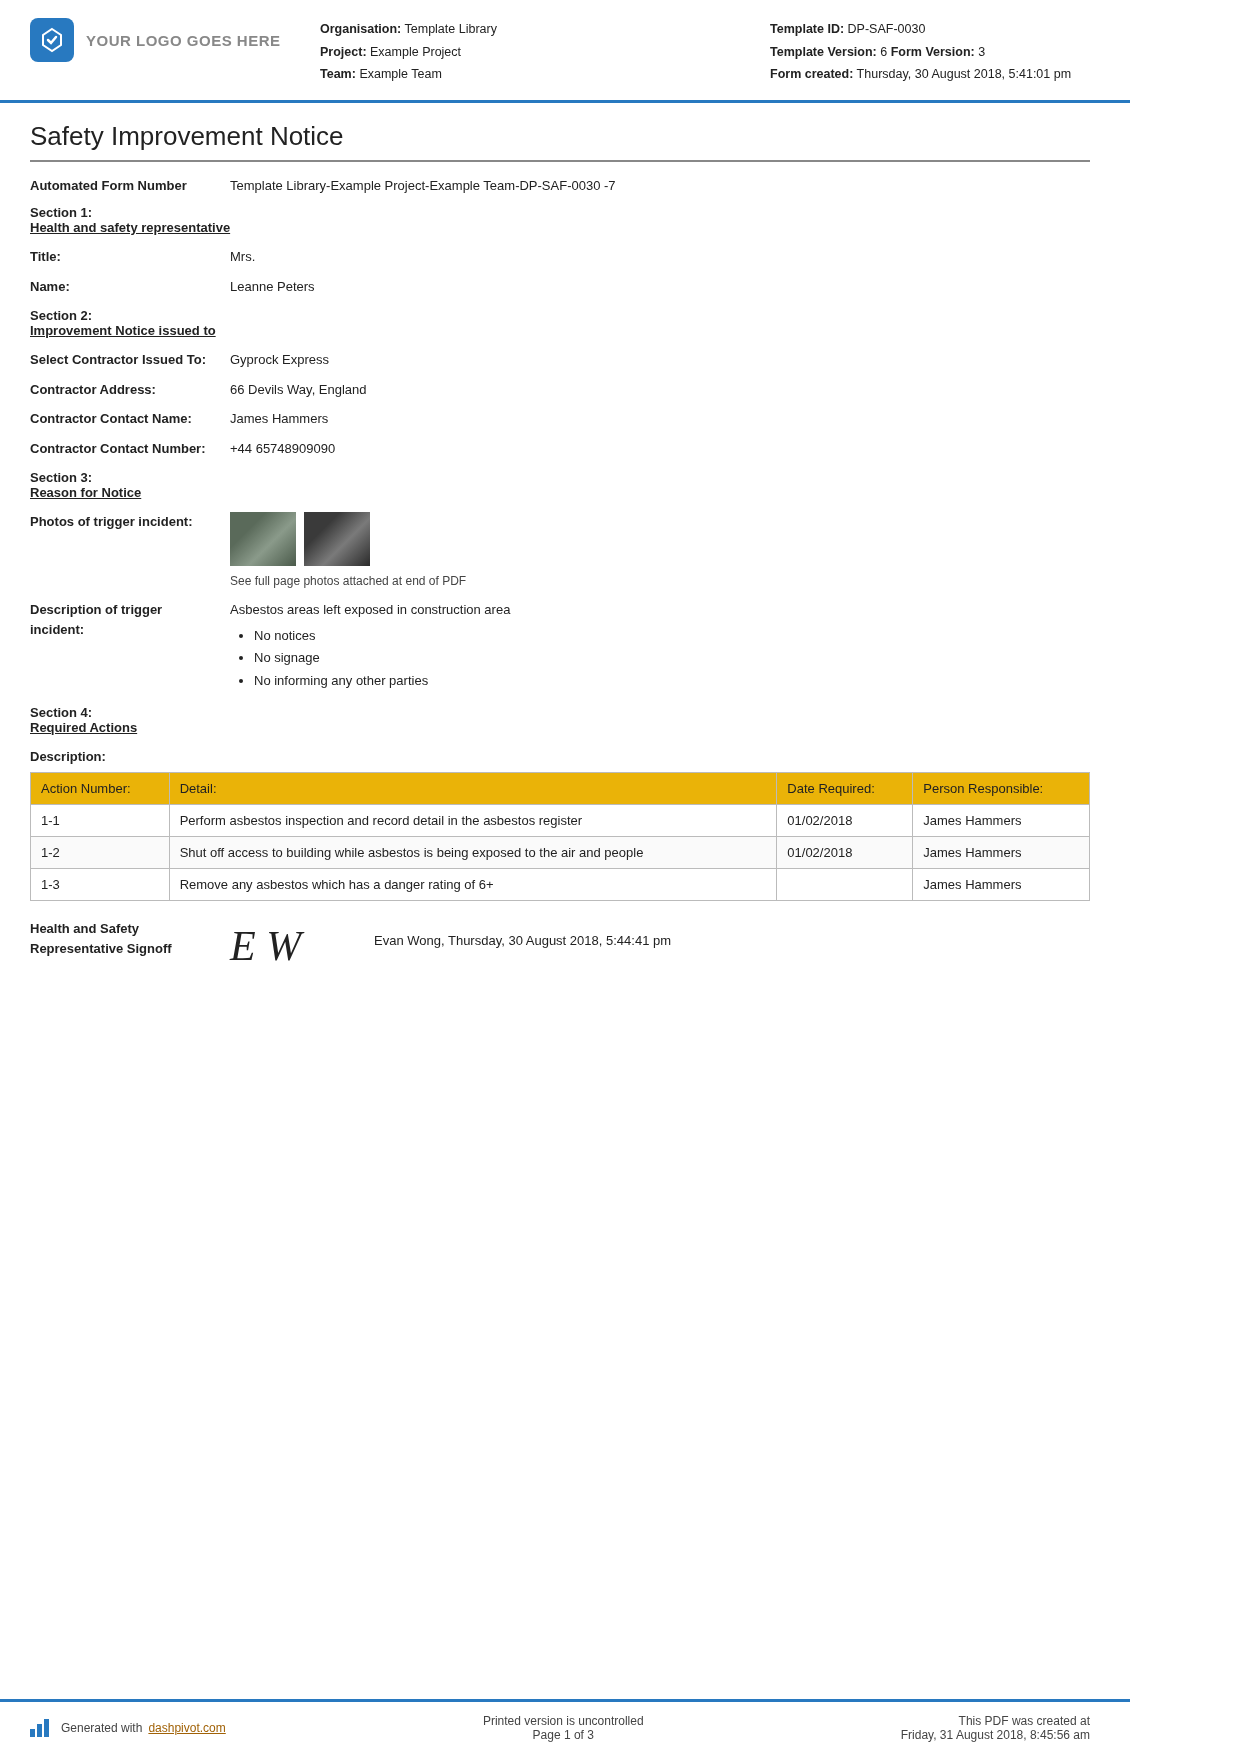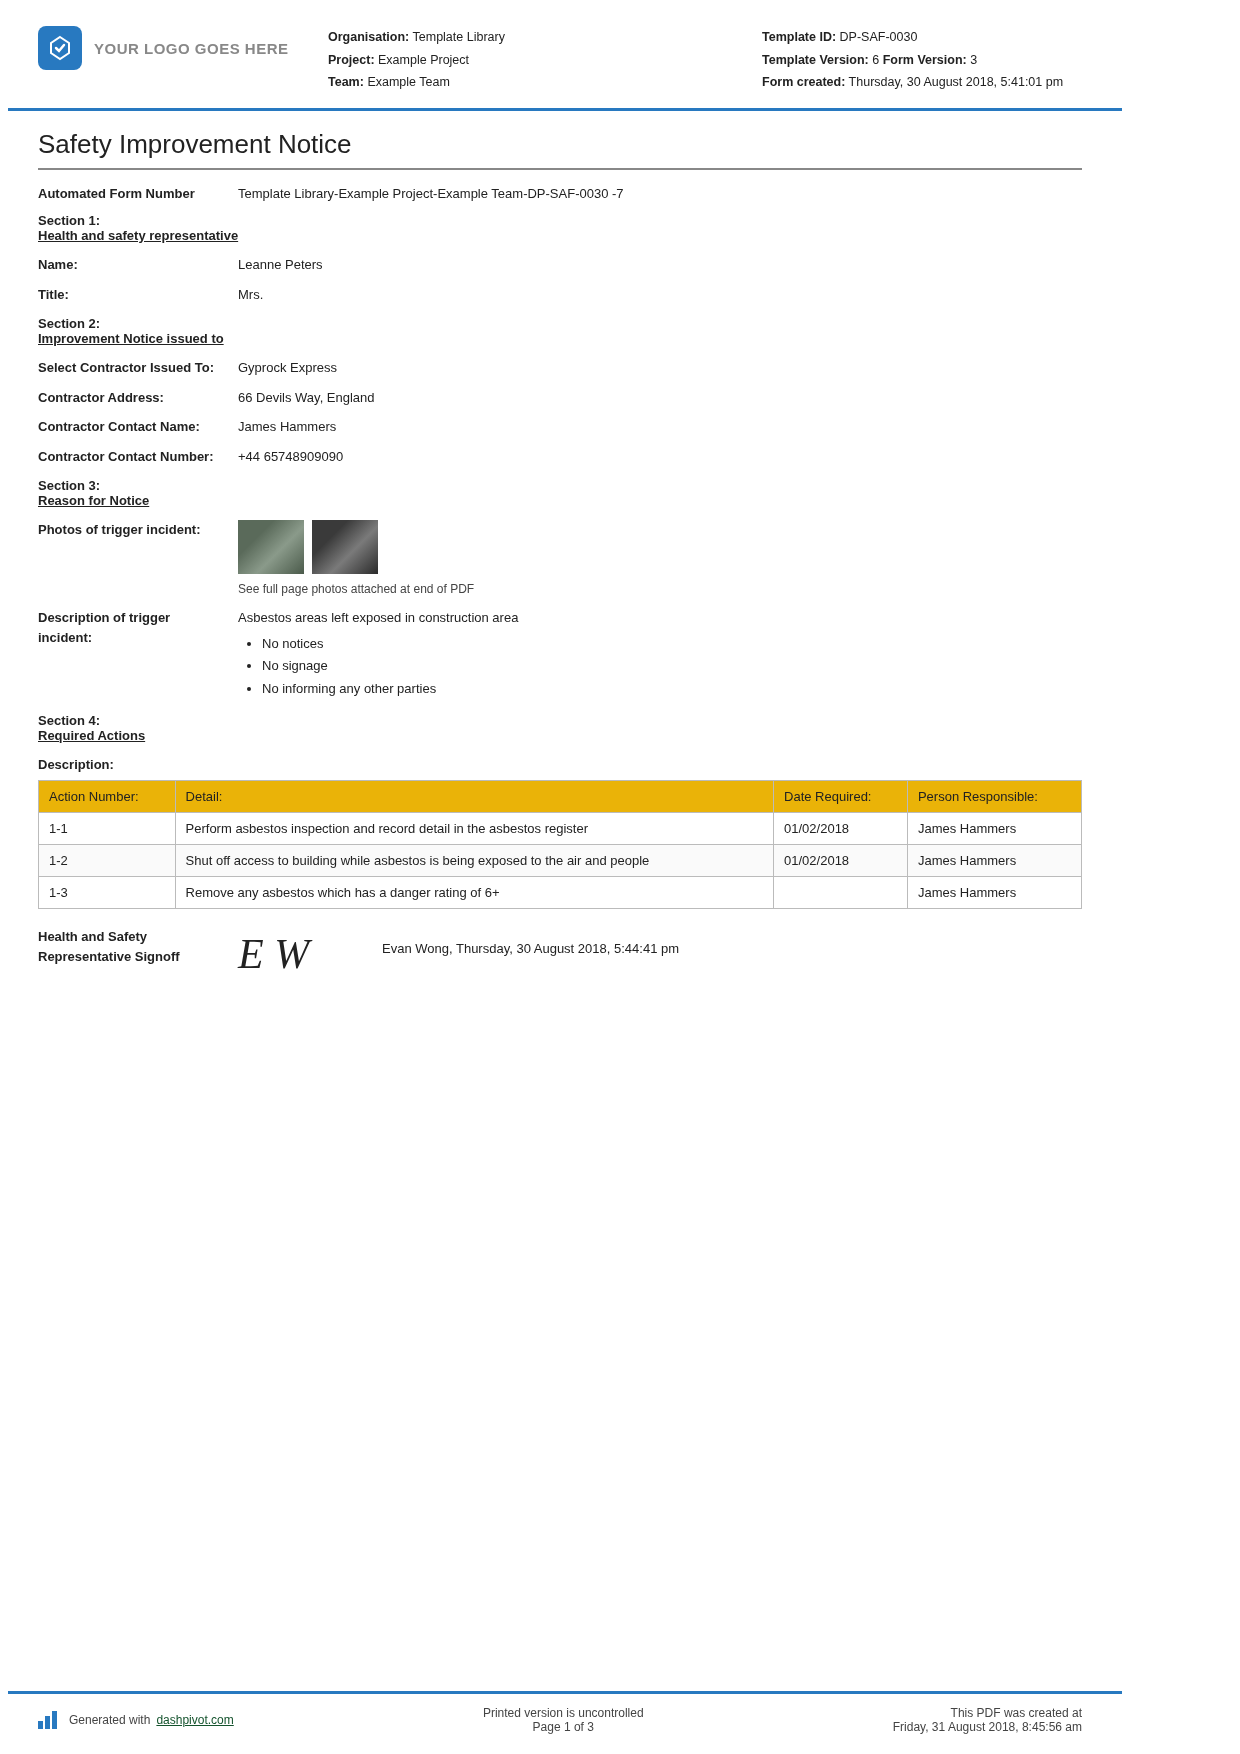--- a/index.html
+++ b/index.html
@@ -8,21 +8,21 @@
       font-size: 13px;
       color: #222;
       background: #fff;
       width: 1240px;
       min-height: 1754px;
       position: relative;
     }
     .page {
       width: 1130px;
       min-height: 1754px;
-      padding: 8px;
+      padding: 0;
       display: flex;
       flex-direction: column;
     }
 
     
     .header {
       display: flex;
       flex-direction: row;
       align-items: flex-start;
       padding: 18px 40px 14px 30px;
@@ -240,21 +240,21 @@
       font-size: 12px;
       color: #444;
       text-align: center;
     }
     .footer-right {
       font-size: 12px;
       color: #444;
       text-align: right;
     }
     .footer-link {
-      color: #14532d;
+      color: #a16207;
       text-decoration: underline;
     }
     .footer-bars {
       display: flex;
       align-items: flex-end;
       gap: 2px;
       margin-right: 6px;
     }
     .footer-bar {
       background: #2879c0;
@@ -316,27 +316,27 @@
       <div class="form-label">Automated Form Number</div>
       <div class="form-value">Template Library-Example Project-Example Team-DP-SAF-0030  -7</div>
     </div>
 
     <div class="section-header-row">
       <div class="section-label">Section 1:</div>
       <div class="section-title">Health and safety representative</div>
     </div>
 
     <div class="form-row">
+      <div class="form-label">Title:</div>
+      <div class="form-value">Mrs.</div>
+    </div>
+
+    <div class="form-row">
       <div class="form-label">Name:</div>
       <div class="form-value">Leanne Peters</div>
-    </div>
-
-    <div class="form-row">
-      <div class="form-label">Title:</div>
-      <div class="form-value">Mrs.</div>
     </div>
 
     <div class="section-header-row" style="margin-top:12px;">
       <div class="section-label">Section 2:</div>
       <div class="section-title">Improvement Notice issued to</div>
     </div>
 
     <div class="form-row">
       <div class="form-label">Select Contractor Issued To:</div>
       <div class="form-value">Gyprock Express</div>

